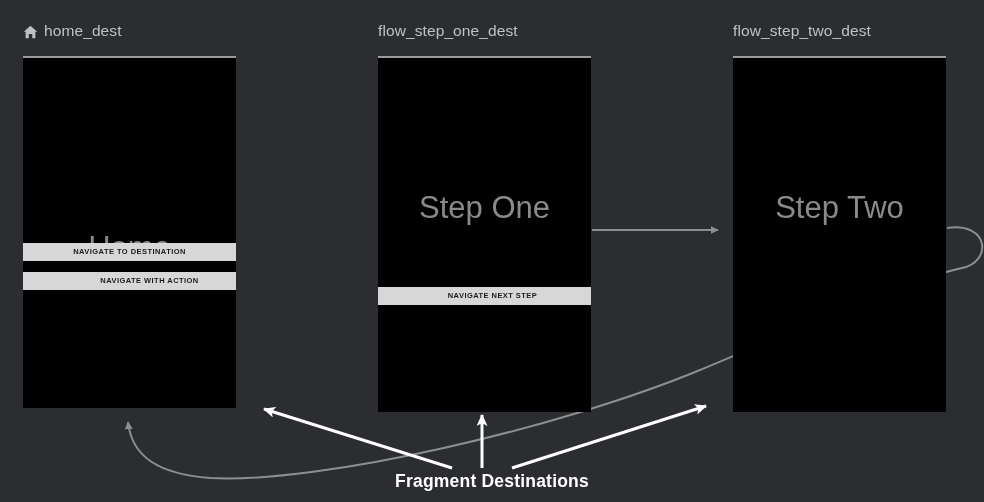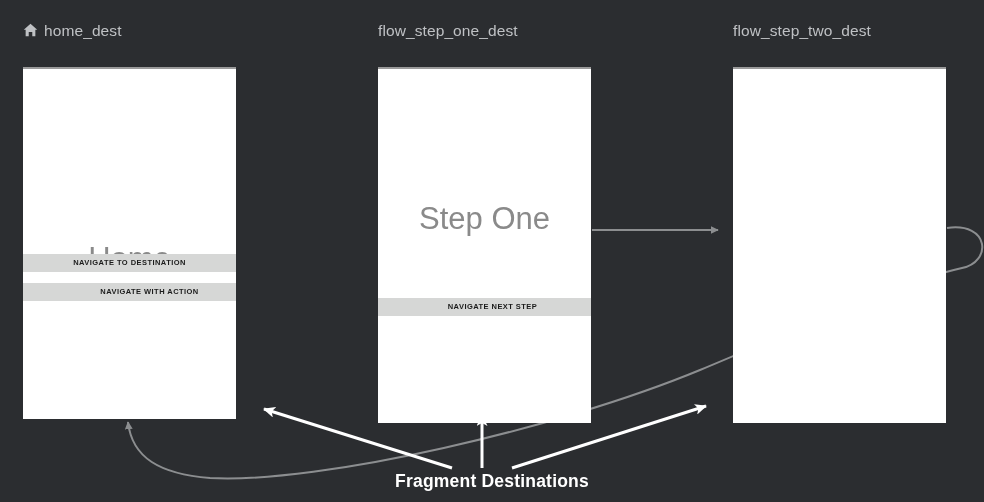--- a/index.html
+++ b/index.html
@@ -31,37 +31,37 @@
 
   
   .node {
     position: absolute;
   }
   .node-label {
     position: absolute;
     left: 0;
     top: -30px;
     display: flex;
-    align-items: flex-start;
+    align-items: center;
     gap: 6px;
     color: #bfc1c4;
     font-size: 15.5px;
     letter-spacing: 0.1px;
     white-space: nowrap;
   }
   .node-label .home-icon {
     display: inline-block;
     width: 15px; height: 14px;
     position: relative;
     top: 1px;
   }
   .phone {
     position: absolute;
-    left: 0; top: 15px;
-    background: #ffffff;
+    left: 0; top: 4px;
+    background: #000000;
     border-top: 2px solid #9a9a9a;
     overflow: hidden;
   }
   .phone-title {
     position: absolute;
     left: 0; right: 0;
     text-align: center;
     color: #8a8a8a;
     font-weight: 400;
   }
@@ -160,20 +160,21 @@
       <div class="phone-title">Step One</div>
       <div class="phone-btn b1">NAVIGATE NEXT STEP</div>
     </div>
   </div>
 
   <div class="node" id="node-step-two">
     <div class="node-label">
       <span>flow_step_two_dest</span>
     </div>
     <div class="phone">
+      <div class="phone-title">Step Two</div>
     </div>
   </div>
 
   <svg class="edges" viewBox="0 0 984 502" width="984" height="502" aria-hidden="true">
 
     <g>
       <line x1="452" y1="468" x2="264" y2="409" stroke="#ffffff" stroke-width="3" marker-end="url(#white-arrow)"></line>
     </g>
 
     <g>

